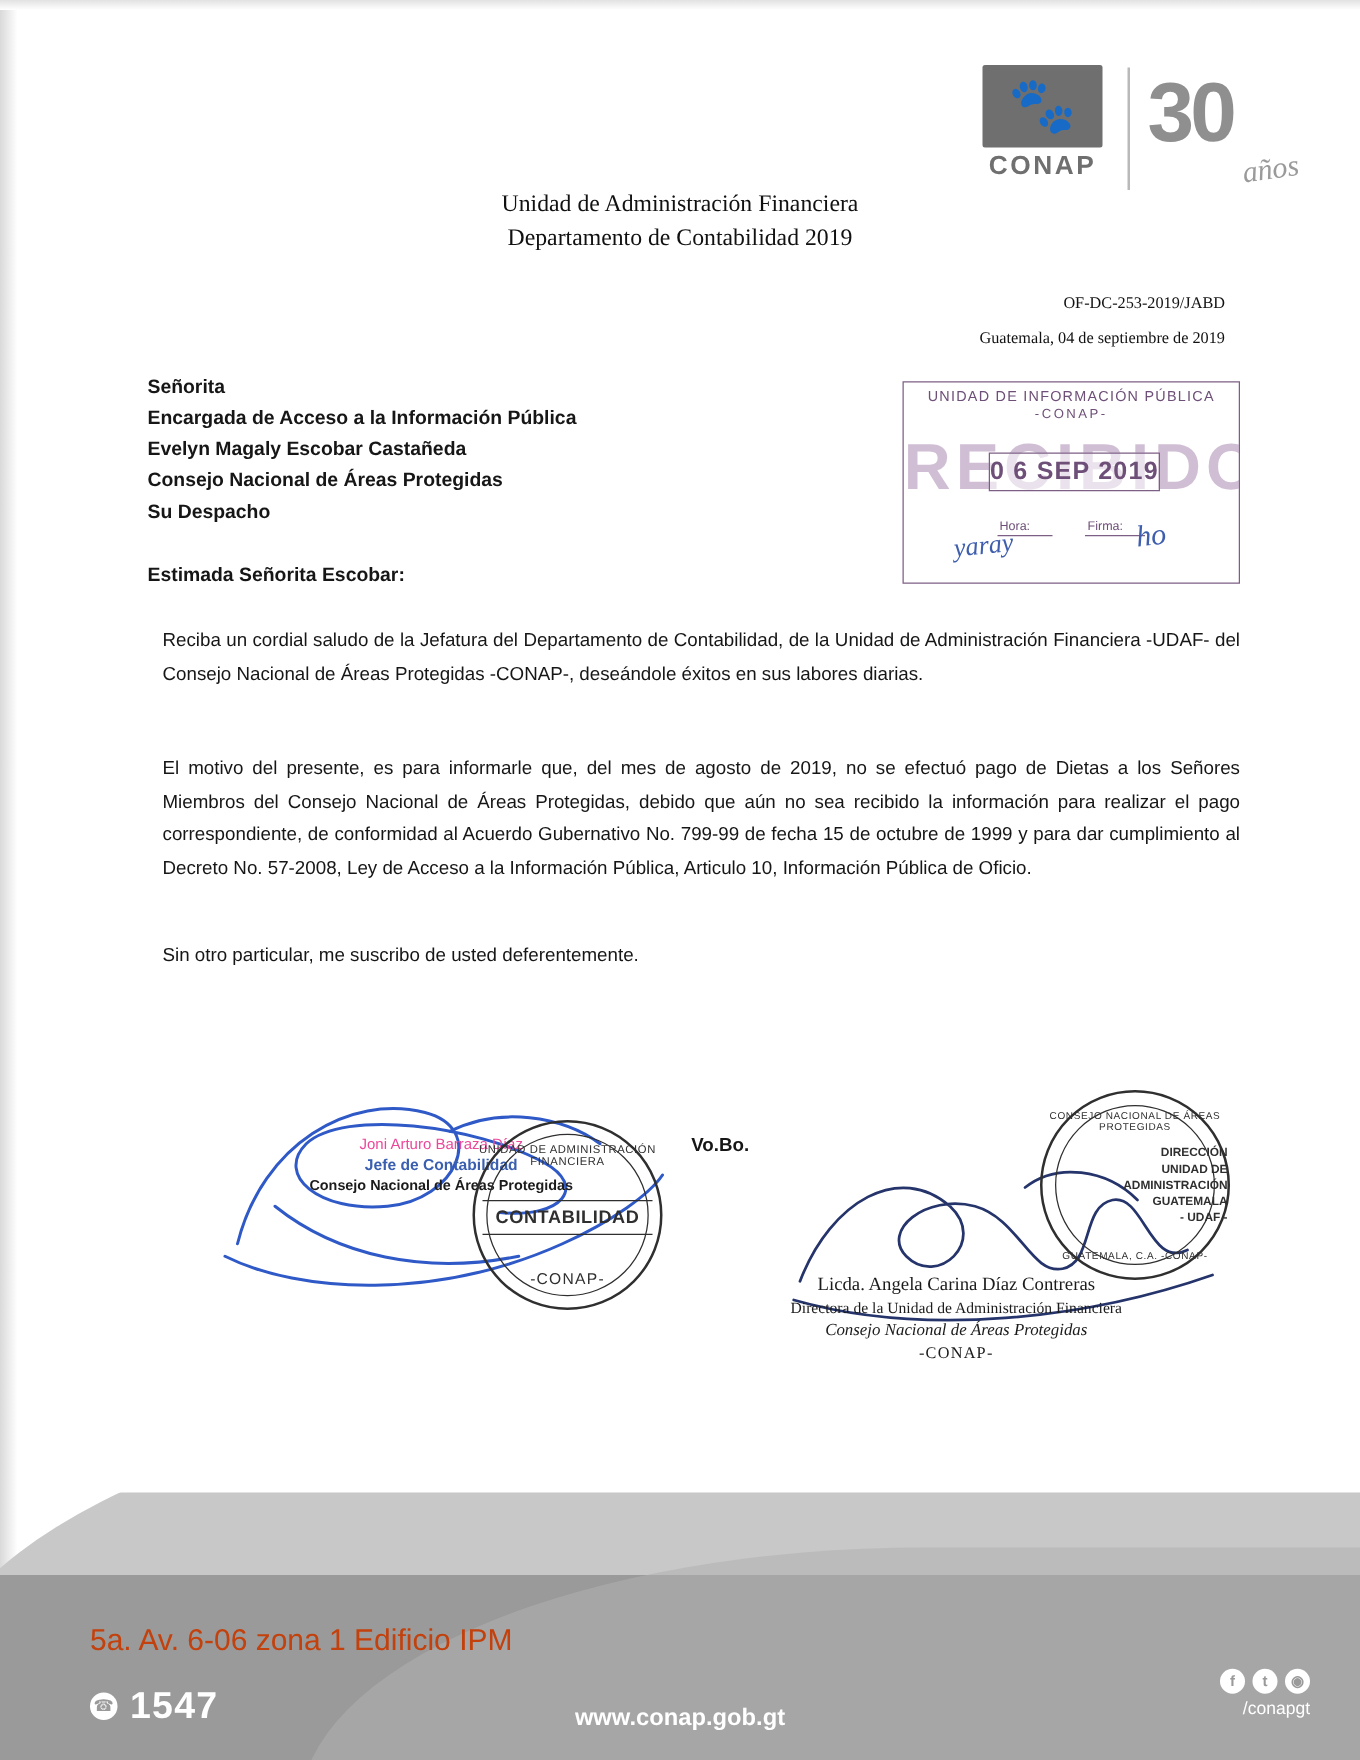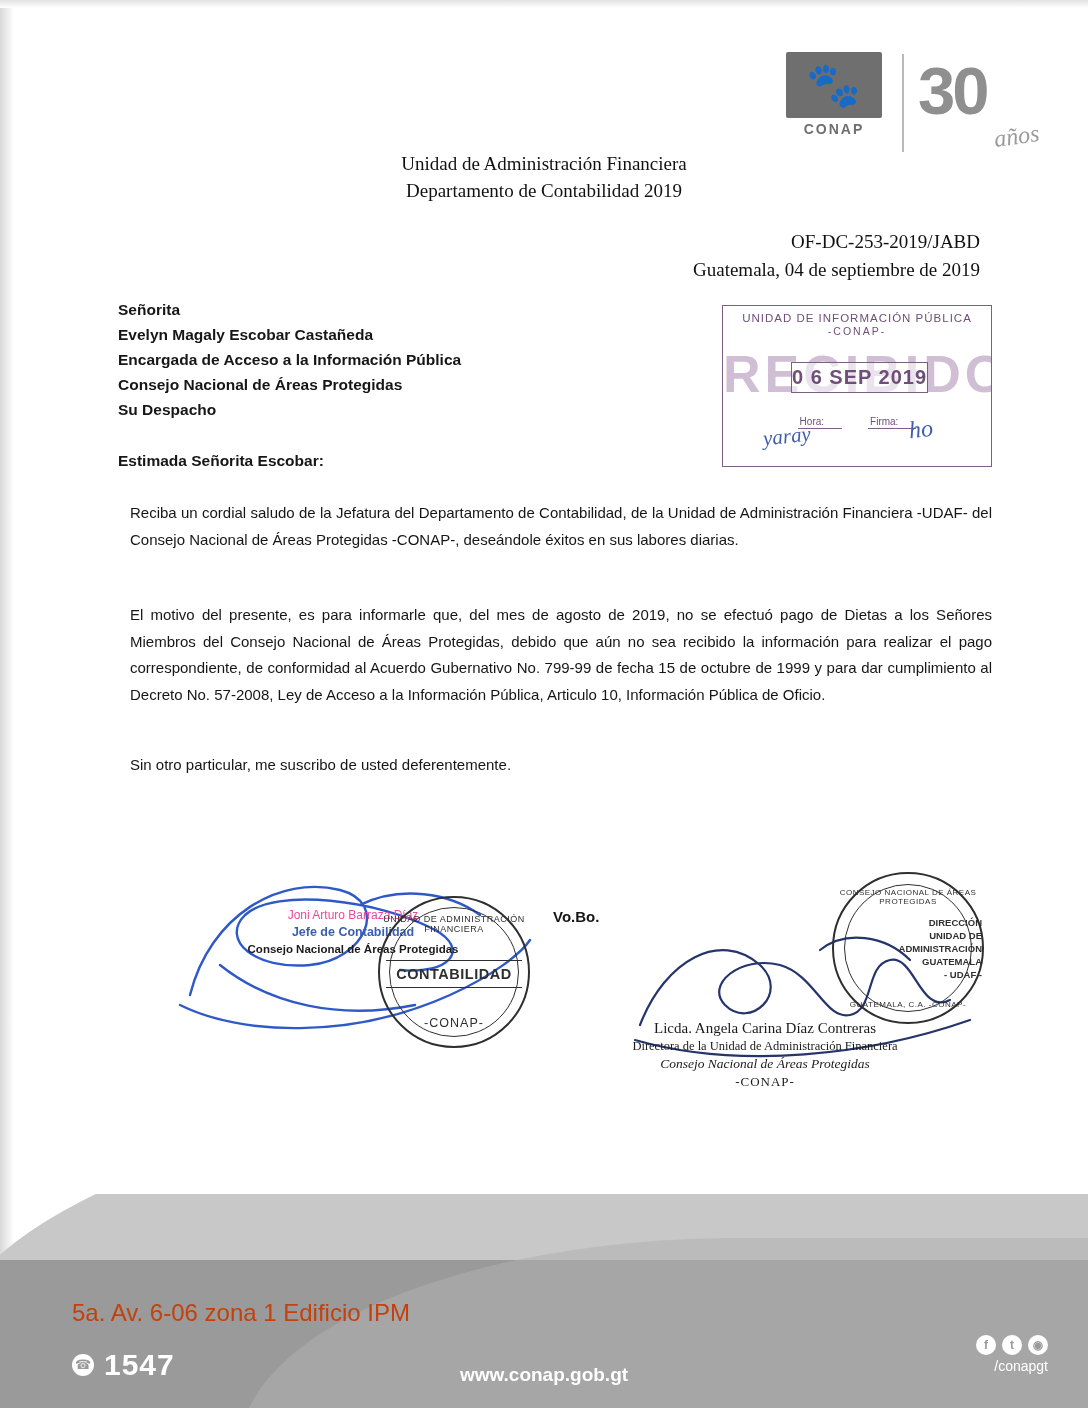--- a/index.html
+++ b/index.html
@@ -44,21 +44,21 @@
     position: absolute;
     inset: 6px 8px 6px 8px;
     color: #ffffff;
     font-size: 44px;
     line-height: 54px;
     text-align: center;
     font-family: "DejaVu Sans", sans-serif;
   }
   .conap-word {
     margin-top: 3px;
-    font-size: 14px;
+    font-size: 21px;
     letter-spacing: 2px;
     font-weight: bold;
     color: #6f6f6f;
     font-family: "Liberation Sans", sans-serif;
   }
   .logo-divider {
     position: absolute;
     left: 124px;
     top: 2px;
     width: 2px;
@@ -104,21 +104,21 @@
     color: #111;
   }
   .unit-heading .l2 { display: block; }
 
   .ref-block {
     position: absolute;
     top: 228px;
     right: 108px;
     text-align: right;
     font-family: "Liberation Serif", serif;
-    font-size: 19px;
+    font-size: 13px;
     line-height: 28px;
     color: #111;
   }
 
   
   .addressee {
     position: absolute;
     top: 297px;
     left: 118px;
     font-size: 15.5px;
@@ -517,22 +517,22 @@
     <span class="l2">Departamento de Contabilidad 2019</span>
   </div>
 
   <div class="ref-block">
     <div>OF-DC-253-2019/JABD</div>
     <div>Guatemala, 04 de septiembre de 2019</div>
   </div>
 
   <div class="addressee">
     <div>Señorita</div>
+    <div>Encargada de Acceso a la Información Pública</div>
     <div>Evelyn Magaly Escobar Castañeda</div>
-    <div>Encargada de Acceso a la Información Pública</div>
     <div>Consejo Nacional de Áreas Protegidas</div>
     <div>Su Despacho</div>
   </div>
 
   <div class="salutation">Estimada Señorita Escobar:</div>
 
   <div class="stamp-recibido">
     <div class="title">UNIDAD DE INFORMACIÓN PÚBLICA</div>
     <div class="sub">-CONAP-</div>
     <div class="big">RECIBIDO</div>

